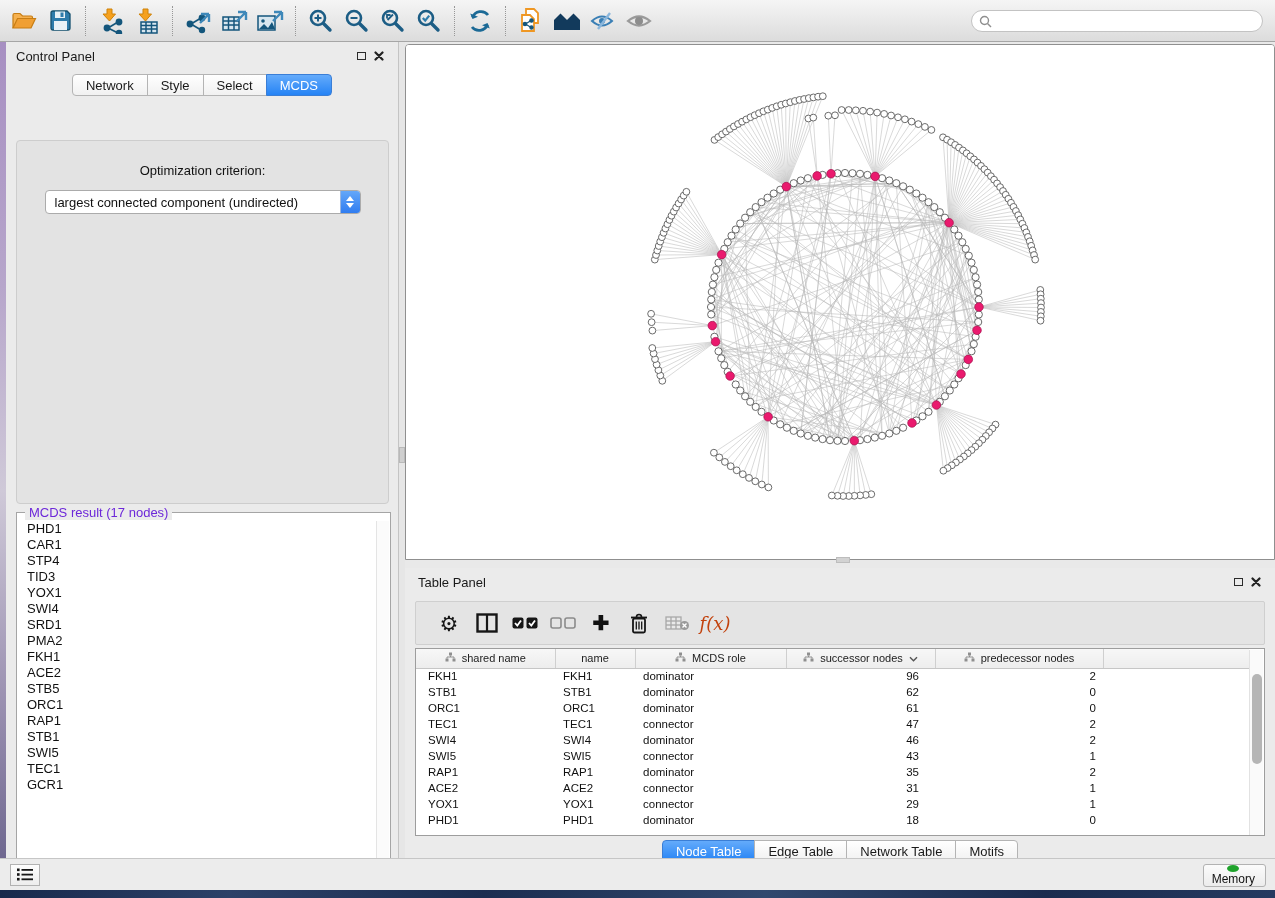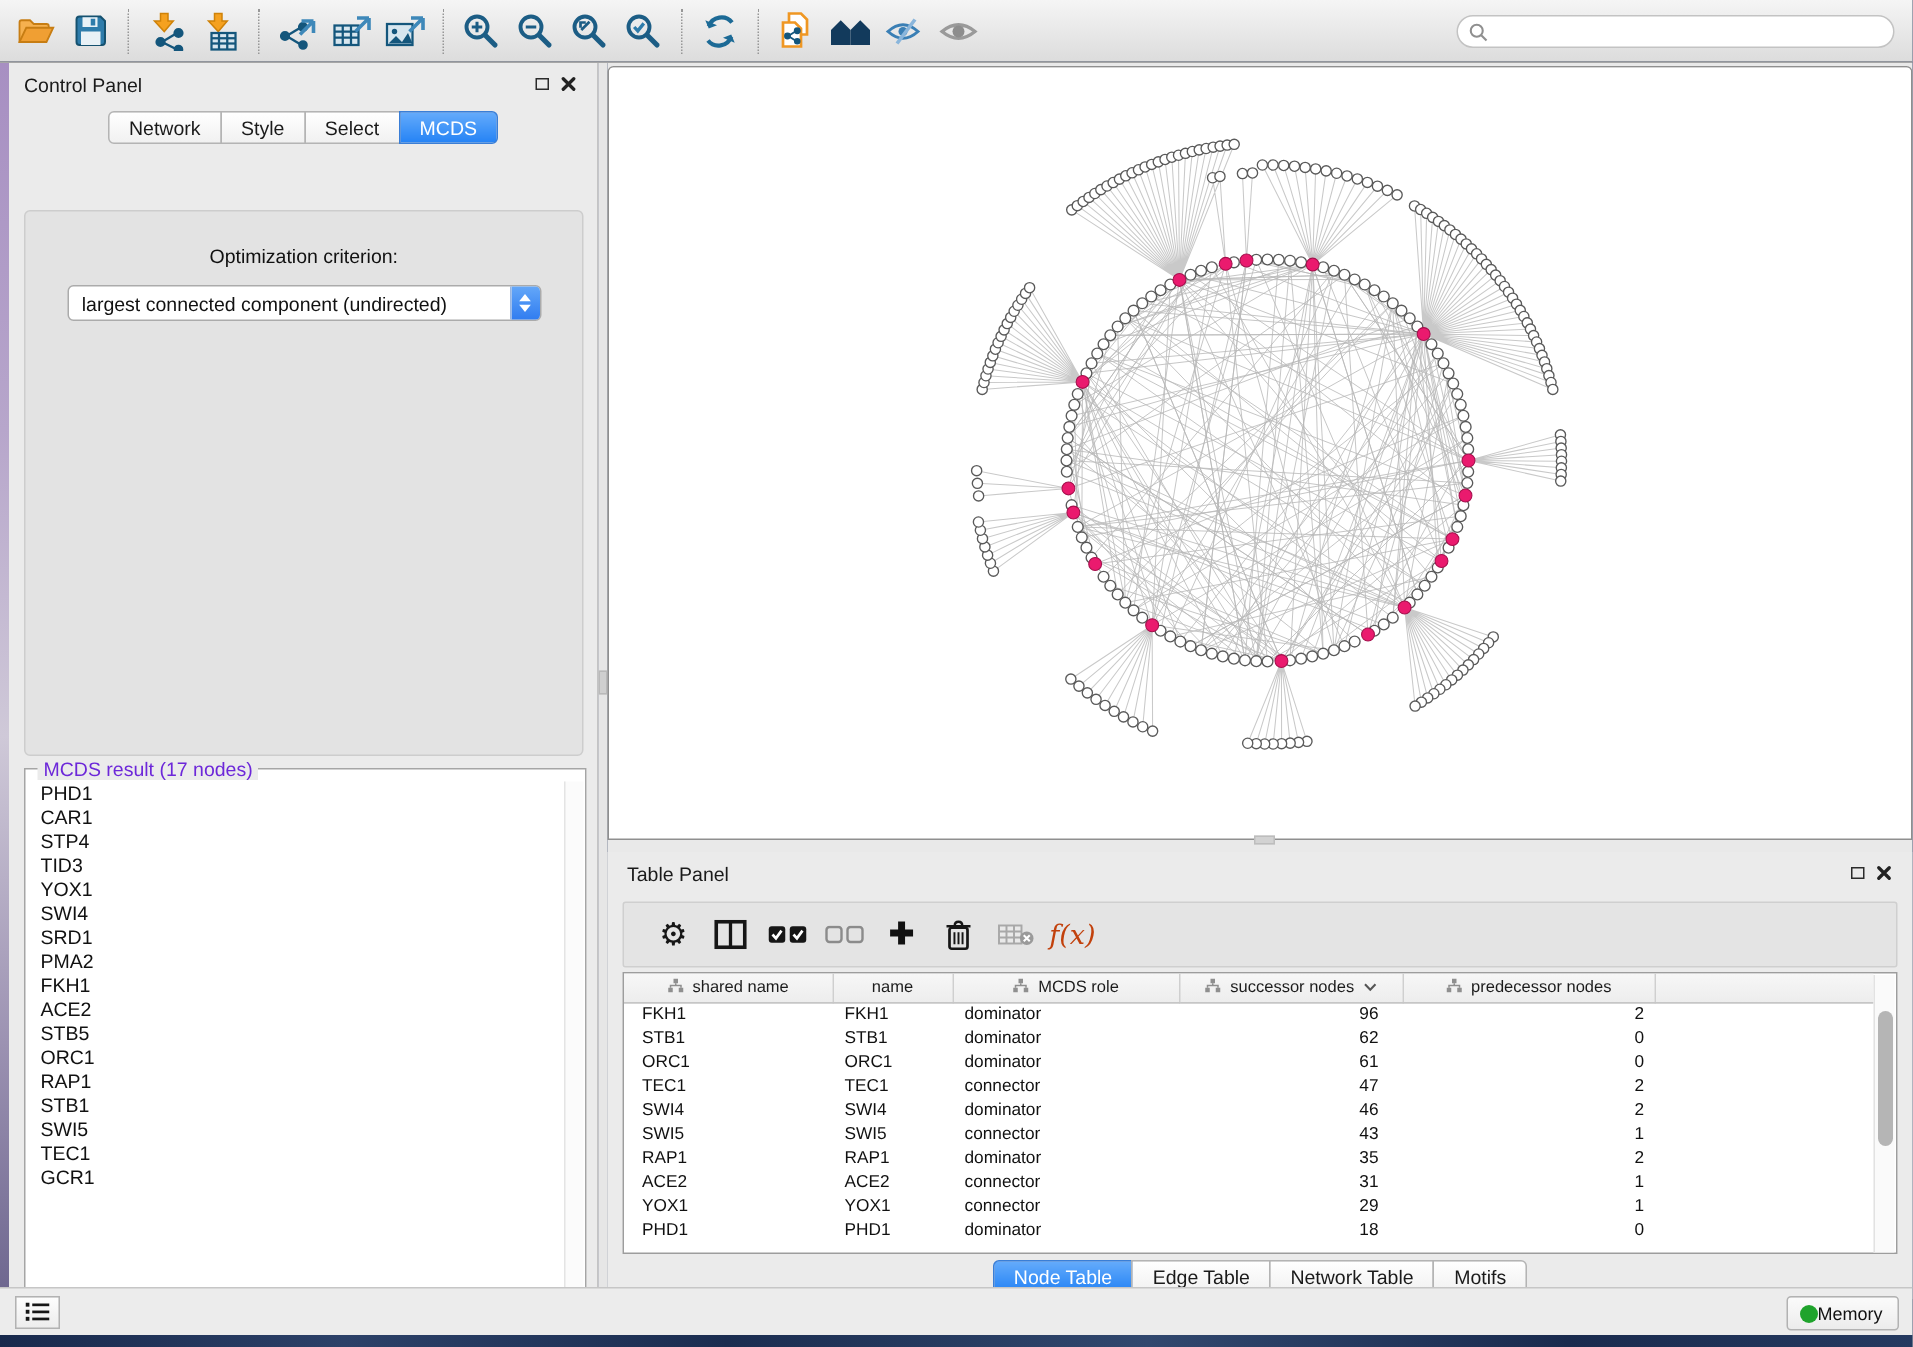--- a/index.html
+++ b/index.html
@@ -91,21 +91,21 @@
   .tbl-scroll { position:absolute; right:1px; top:1px; width:14px; height:186px; background:#fafafa; border-left:1px solid #e2e2e2; }
   .tbl-thumb { position:absolute; left:1.5px; top:24px; width:10px; height:90px; background:#b5b5b5; border-radius:5px; }
   .tp-tabs { position:absolute; left:0; top:272px; width:870px; display:flex; justify-content:center; }
 
   
   .status-bar { position:absolute; left:0; top:858px; width:1275px; height:32px; background:#ececec; border-top:1px solid #c6c6c6;
     display:flex; align-items:center; }
   .list-btn { margin-left:10px; width:30px; height:22px; background:linear-gradient(180deg,#fdfdfd,#ededed);
     border:1px solid #b2b2b2; display:flex; align-items:center; justify-content:center; }
   .mem-btn { position:absolute; right:9px; top:5px; height:23px; padding:0 10px 0 8px; background:linear-gradient(180deg,#fbfbfb,#ececec);
-    border:1px solid #b2b2b2; border-radius:3px; display:flex; align-items:center; gap:0; font-size:12px; color:#111; }
+    border:1px solid #b2b2b2; border-radius:3px; display:flex; align-items:center; gap:0; font-size:12px; color:#111;flex-direction:column; }
   .mem-dot { width:12px; height:12px; border-radius:50%; }
 </style>
 </head>
 <body>
 
 <div id="app">
 
   <div class="toolbar">
     <div class="tb-btn">
       <svg width="26" height="24" viewBox="0 0 26 24">

